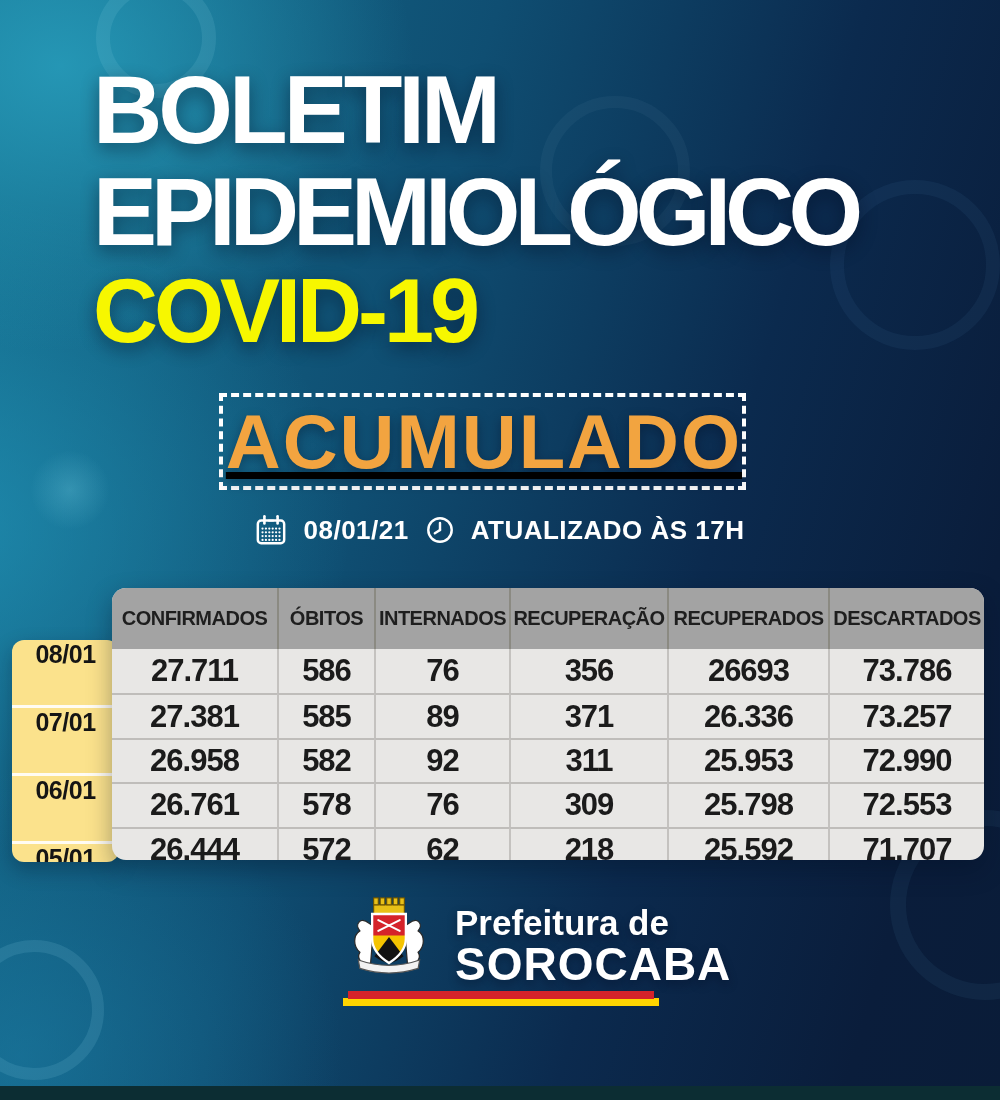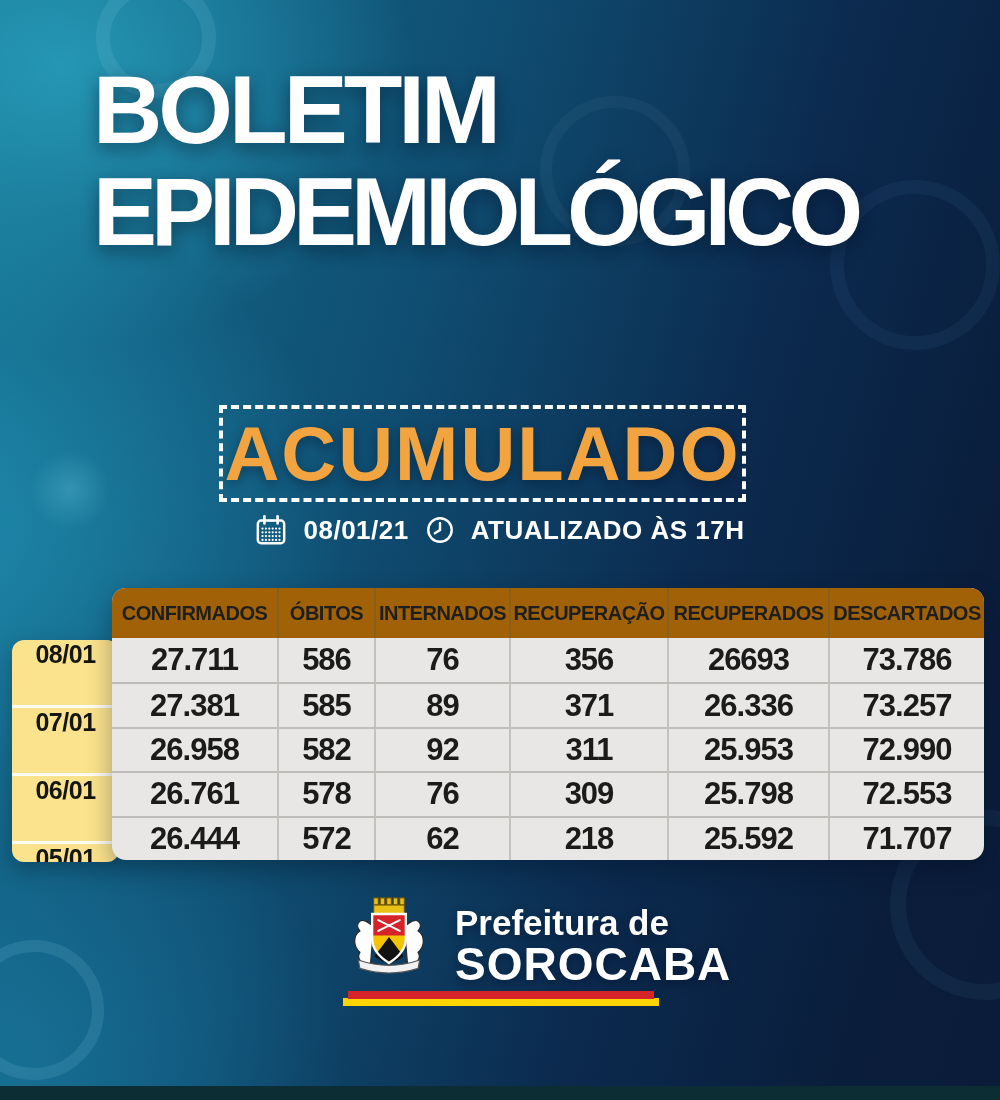--- a/index.html
+++ b/index.html
@@ -27,22 +27,22 @@
   .bottom-strip{ position:absolute; left:0; bottom:0; width:1000px; height:14px; background:#0C2D33; }
 
   
   .t-line{ position:absolute; left:93px; color:#FFFFFF; font-weight:bold; line-height:1;
            text-shadow:0 6px 18px rgba(0,10,30,.45); white-space:nowrap; }
   .t1{ top:62px;  font-size:96px; letter-spacing:-4px; }
   .t2{ top:164px; font-size:96px; letter-spacing:-6px; }
   .t3{ top:266px; font-size:90px; letter-spacing:-4px; color:#F7F700; }
 
   
-  .badge{ position:absolute; left:219px; top:405px; width:527px; height:97px;
-          border:4px dashed #FFFFFF; display:flex; align-items:center; justify-content:center; }
+  .badge{ position:absolute; left:219px; top:393px; width:527px; height:97px;
+          border:4px dashed #FFFFFF; display:flex; align-items:center; justify-content:flex-end;text-decoration:underline; }
   .badge span{ color:#F2A440; font-weight:bold; font-size:76px; letter-spacing:2px; line-height:1;
                text-shadow:0 4px 12px rgba(0,10,30,.35); }
 
   
   .meta{ position:absolute; left:0; top:510px; width:1000px; height:40px;
          display:flex; align-items:center; justify-content:center; gap:16px;
          color:#FFFFFF; font-weight:bold; font-size:26px; letter-spacing:.5px; }
   .meta svg{ display:block; }
 
   
@@ -52,21 +52,21 @@
             box-shadow:0 8px 20px rgba(3,15,35,.3); }
   .datecol .dcell{ display:flex; align-items:center; justify-content:center;
                    font-weight:bold; font-size:25px; color:#151515; letter-spacing:-.5px; }
   .datecol .dcell + .dcell{ border-top:3px solid rgba(255,255,255,.9);margin-top:36px; }
 
   
   .panel{ position:absolute; left:112px; top:588px; width:872px; height:272px;
           border-radius:14px; overflow:hidden; background:#E8E7E5;
           box-shadow:0 10px 24px rgba(3,15,35,.35); }
   .grid6{ display:grid; grid-template-columns:165px 97px 135px 158px 161px 156px; }
-  .thead{ height:50px; background:#a16207; }
+  .thead{ height:61px; background:#a3a3a3; }
   .thead .hcell{ display:flex; align-items:center; justify-content:center;
                  font-weight:bold; font-size:20px; color:#1E1E1E; letter-spacing:-.5px; }
   .thead .hcell + .hcell{ border-left:2px solid rgba(95,92,70,.35); }
   .tbody{ height:222px; display:grid; grid-template-rows:repeat(5,1fr); }
   .trow .cell{ display:flex; align-items:center; justify-content:center;
                font-weight:bold; font-size:31px; color:#1B1B1B; letter-spacing:-1px; }
   .trow .cell + .cell{ border-left:2px solid #C4C2BF; }
   .trow + .trow .cell{ border-top:2px solid #BFBDBA; }
 
   
@@ -86,20 +86,21 @@
 
   <div class="deco d1"></div>
   <div class="deco d2"></div>
   <div class="deco d3"></div>
   <div class="deco d4"></div>
   <div class="deco d5"></div>
   <div class="deco d6"></div>
 
   <div class="t-line t1">BOLETIM</div>
   <div class="t-line t2">EPIDEMIOLÓGICO</div>
+  <div class="t-line t3">COVID-19</div>
 
   <div class="badge">
     <span>ACUMULADO</span>
   </div>
 
   <div class="meta">
     <svg viewBox="0 0 34 34" width="32" height="32">
       <rect x="3" y="7" width="28" height="24" rx="3.5" fill="none" stroke="#fff" stroke-width="2.6"></rect>
       <line x1="10" y1="2.5" x2="10" y2="10" stroke="#fff" stroke-width="2.8" stroke-linecap="round"></line>
       <line x1="24" y1="2.5" x2="24" y2="10" stroke="#fff" stroke-width="2.8" stroke-linecap="round"></line>

